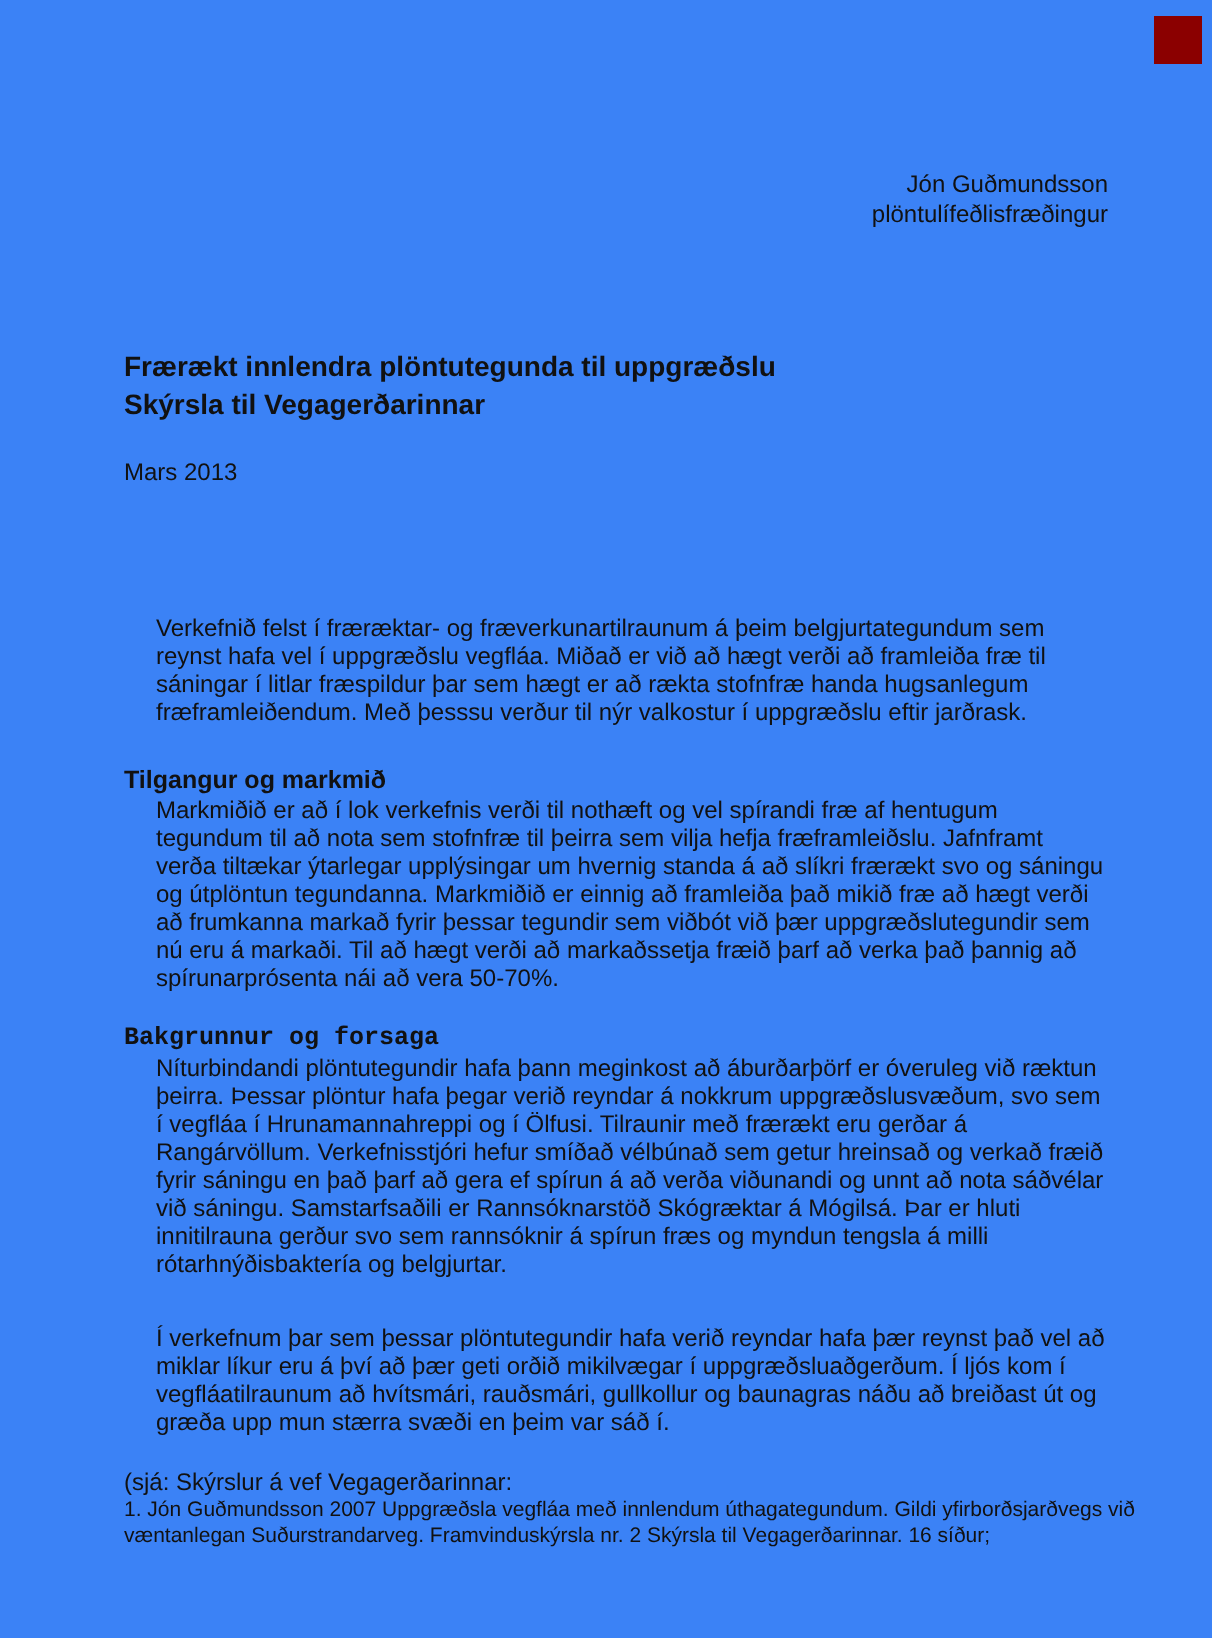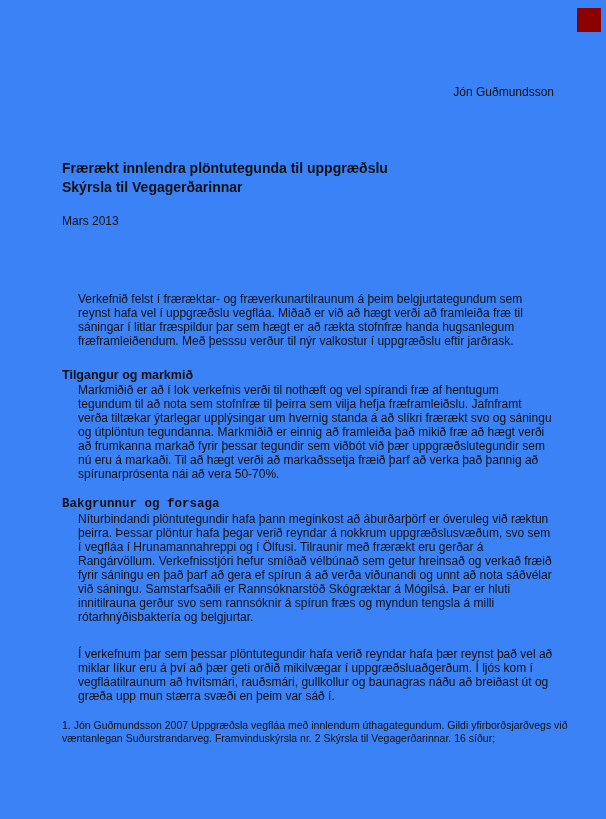--- a/index.html
+++ b/index.html
@@ -78,38 +78,40 @@
 <body>
 
 <div class="page">
 
   <div class="marker" style="background-color: rgb(139, 0, 0);"></div>
 
   <div class="content">
 
     <div class="author-block">
       <div>Jón Guðmundsson</div>
+      <div>plöntulífeðlisfræðingur</div>
     </div>
 
     <h1 class="doc-title">Frærækt innlendra plöntutegunda til uppgræðslu</h1>
 
     <h2 class="doc-subtitle">Skýrsla til Vegagerðarinnar</h2>
 
     <div class="doc-date">Mars 2013</div>
 
     <p class="body-text intro">Verkefnið felst í fræræktar- og fræverkunartilraunum á þeim belgjurtategundum sem reynst hafa vel í uppgræðslu vegfláa. Miðað er við að hægt verði að framleiða fræ til sáningar í litlar fræspildur þar sem hægt er að rækta stofnfræ handa hugsanlegum fræframleiðendum. Með þesssu verður til nýr valkostur í uppgræðslu eftir jarðrask.</p>
 
     <h3 class="section-heading">Tilgangur og markmið</h3>
     <p class="body-text section-body">Markmiðið er að í lok verkefnis verði til nothæft og vel spírandi fræ af hentugum tegundum til að nota sem stofnfræ til þeirra sem vilja hefja fræframleiðslu. Jafnframt verða tiltækar ýtarlegar upplýsingar um hvernig standa á að slíkri frærækt svo og sáningu og útplöntun tegundanna.  Markmiðið er einnig að framleiða það mikið fræ að hægt verði að frumkanna markað fyrir þessar tegundir sem viðbót við þær uppgræðslutegundir sem nú eru á markaði. Til að hægt verði að markaðssetja fræið þarf að verka það þannig að spírunarprósenta nái að vera 50-70%.</p>
 
     <h3 class="section-heading second">Bakgrunnur og forsaga</h3>
     <p class="body-text section-body">Níturbindandi plöntutegundir hafa þann meginkost að áburðarþörf er óveruleg við ræktun þeirra. Þessar plöntur hafa þegar verið reyndar á nokkrum uppgræðslusvæðum, svo sem í vegfláa í Hrunamannahreppi og í Ölfusi. Tilraunir með frærækt eru gerðar á Rangárvöllum. Verkefnisstjóri hefur smíðað vélbúnað sem getur hreinsað og verkað fræið fyrir sáningu en það þarf að gera ef spírun á að verða viðunandi og unnt að nota sáðvélar við sáningu. Samstarfsaðili er Rannsóknarstöð Skógræktar á Mógilsá. Þar er hluti innitilrauna gerður svo sem rannsóknir á spírun fræs og myndun tengsla á milli rótarhnýðisbaktería og belgjurtar.</p>
 
     <p class="body-text results">Í verkefnum þar sem þessar plöntutegundir hafa verið reyndar hafa þær reynst það vel að miklar líkur eru á því að þær geti orðið mikilvægar í uppgræðsluaðgerðum. Í ljós kom í vegfláatilraunum að hvítsmári, rauðsmári, gullkollur og baunagras náðu að breiðast út og græða upp mun stærra svæði en þeim var sáð í.</p>
 
+    <p class="see-also">(sjá: Skýrslur á vef Vegagerðarinnar:</p>
 
     <div class="references">
       <div>1. Jón Guðmundsson 2007 Uppgræðsla vegfláa með innlendum úthagategundum. Gildi yfirborðsjarðvegs við væntanlegan Suðurstrandarveg. Framvinduskýrsla nr. 2 Skýrsla til Vegagerðarinnar. 16 síður;</div>
     </div>
 
 
   </div>
 </div>
 
 </body></html>

